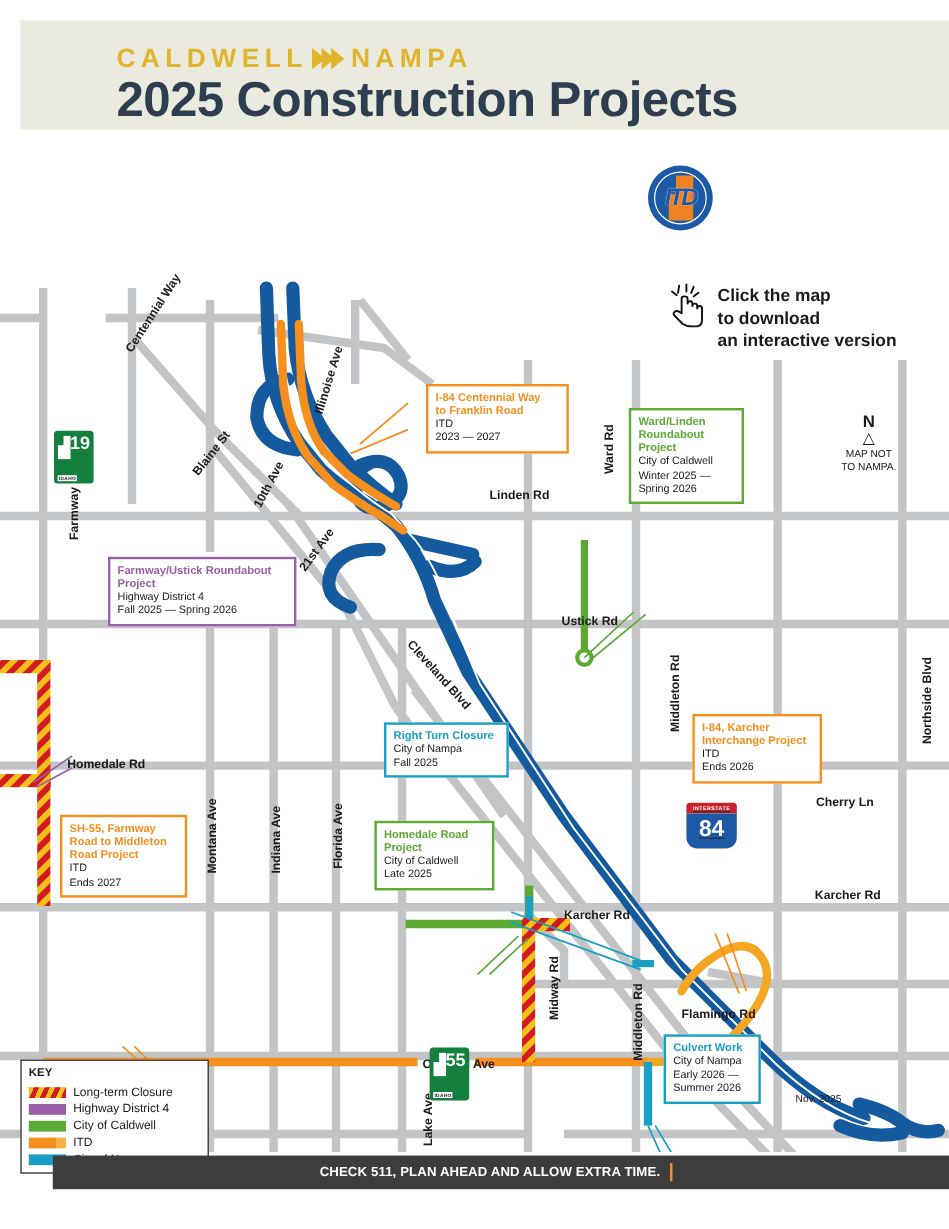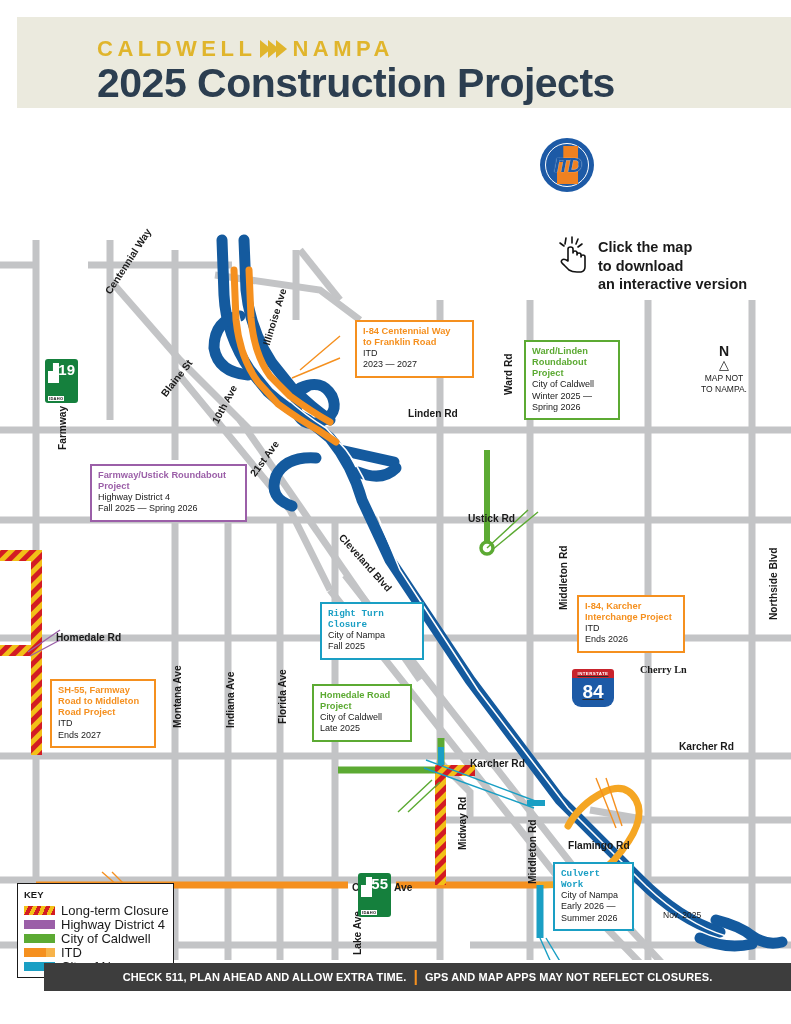--- a/index.html
+++ b/index.html
@@ -46,21 +46,21 @@
   #north .note{font-size:8.5px;line-height:1.2;color:#1a1a1a;margin-top:1px;}
 
   
   .callout{position:absolute;background:#ffffff;border:2px solid #be185d;
            text-align:left;padding:4px 6px 5px;box-sizing:border-box;}
   .callout .ttl{font-weight:bold;font-size:9.3px;line-height:1.2;}
   .callout .sub{font-size:9px;line-height:1.24;color:#1a1a1a;}
   .c-orange{border-color:#f5901f;} .c-orange .ttl{color:#f5901f;}
   .c-green{border-color:#5caa33;}  .c-green .ttl{color:#5caa33;}
   .c-purple{border-color:#9b5fa8;} .c-purple .ttl{color:#9b5fa8;}
-  .c-cyan{border-color:#1a9fc4;}   .c-cyan .ttl{color:#1a9fc4;font-family:Liberation Mono, monospace;}
+  .c-cyan{border-color:#1a9fc4;}   .c-cyan .ttl{color:#1a9fc4;}
 
   
   .rd{position:absolute;font-size:10.2px;font-weight:bold;color:#1a1a1a;white-space:nowrap;}
   .rd.v{transform-origin:0 0;transform:rotate(-90deg);}
 
   
   .shield-sq{position:absolute;width:33px;height:44px;background:#15803d;color:#fff;
       border-radius:3px;display:flex;align-items:flex-start;justify-content:flex-end;
       box-sizing:border-box;padding:2px 3px 0 0;font-weight:bold;font-size:15px;}
   .shield-sq .st{position:absolute;left:3px;bottom:2px;font-size:4px;letter-spacing:.3px;
@@ -72,21 +72,21 @@
       font-size:4.4px;font-weight:bold;text-align:center;line-height:9px;letter-spacing:.4px;}
   #i84 .bot{width:42px;height:29px;background:#1d5aa6;border-radius:0 0 9px 9px;color:#fff;
       font-size:19px;font-weight:bold;text-align:center;line-height:27px;}
 
   
   #key{position:absolute;left:17px;top:883px;width:157px;height:95px;background:#fff;
        border:1.6px solid #1a1a1a;box-sizing:border-box;padding:5px 6px;}
   #key .kt{font-size:9.5px;font-weight:bold;color:#1a1a1a;margin-bottom:3px;}
   .krow{display:flex;align-items:center;gap:6px;height:14px;}
   .ksw{width:31px;height:9px;flex:0 0 31px;}
-  .klb{font-size:13px;color:#1a1a1a;white-space:nowrap;}
+  .klb{font-size:10px;color:#1a1a1a;white-space:nowrap;}
   .sw-closure{background:
      repeating-linear-gradient(115deg,#f2c018 0 4px,#d31b24 4px 8px);}
 
   
   #datestamp{position:absolute;left:663px;top:910px;font-size:8.5px;color:#1a1a1a;}
 
   
   #footer{position:absolute;left:44px;top:963px;width:747px;height:28px;background:#3d3d3d;
           display:flex;align-items:center;justify-content:center;}
   #footer .t{font-size:11px;font-weight:bold;color:#fff;letter-spacing:0.1px;}
@@ -223,21 +223,21 @@
       <path d="M596 658 L616 708 M606 658 L622 706"></path>
     </g>
   </svg>
 
   <span class="rd" style="left:410px;top:201px;">Franklin Rd</span>
   <span class="rd" style="left:408px;top:288px;">Linden Rd</span>
   <span class="rd" style="left:468px;top:393px;">Ustick Rd</span>
   <span class="rd" style="left:56px;top:512px;">Homedale Rd</span>
   <span class="rd" style="left:470px;top:638px;">Karcher Rd</span>
   <span class="rd" style="left:679px;top:621px;">Karcher Rd</span>
-  <span class="rd" style="left:640px;top:544px;font-family:Liberation Serif, serif;">Cherry Ln</span>
+  <span class="rd" style="left:680px;top:544px;">Cherry Ln</span>
   <span class="rd" style="left:352px;top:762px;">Orchard Ave</span>
   <span class="rd" style="left:568px;top:720px;">Flamingo Rd</span>
 
   <span class="rd v" style="left:57px;top:330px;">Farmway Rd</span>
   <span class="rd v" style="left:503px;top:275px;">Ward Rd</span>
   <span class="rd v" style="left:558px;top:490px;">Middleton Rd</span>
 
   <span class="rd v" style="left:768px;top:500px;">Northside Blvd</span>
   <span class="rd v" style="left:172px;top:608px;">Montana Ave</span>
   <span class="rd v" style="left:225px;top:608px;">Indiana Ave</span>
@@ -375,14 +375,13 @@
     <span class="ksw" style="background:#1a9fc4;"></span>
     <span class="klb">City of Nampa</span>
   </div>
 </div>
 
 <div id="datestamp">Nov. 2025</div>
 
 <div id="footer">
   <span class="t">CHECK 511, PLAN AHEAD AND ALLOW EXTRA TIME.</span>
   <span class="bar">|</span>
-  <span class="t">GPS AND MAP APPS MAY NOT REFLECT CLOSURES.</span>
 </div>
 
 </body></html>

